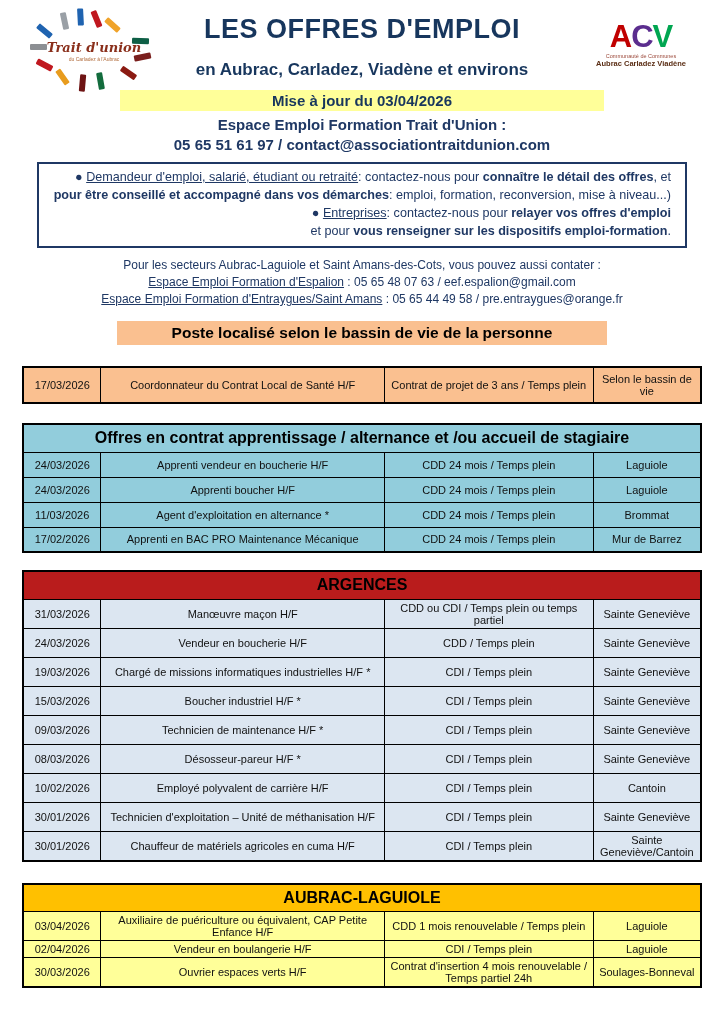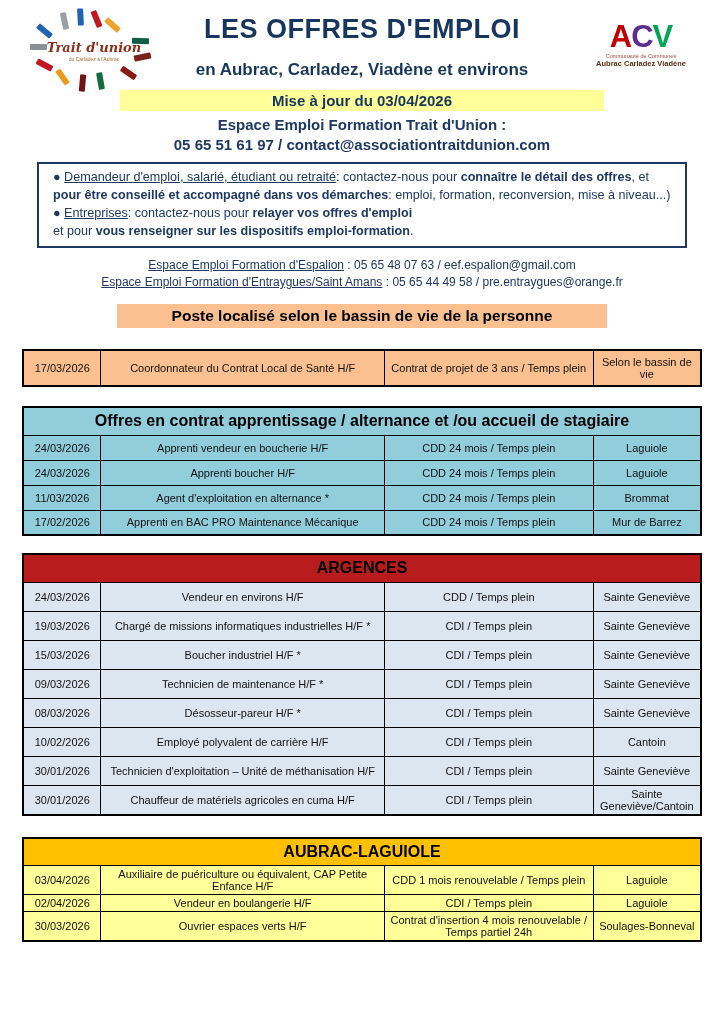--- a/index.html
+++ b/index.html
@@ -41,21 +41,21 @@
   .update-banner {
     width:484px; margin:10px auto 0; background:#FFFF99;
     font-size:15px; font-weight:bold; color:#17365D; padding:2px 0;
   }
   .contact-name { font-size:15px; font-weight:bold; margin-top:5px; }
   .contact-details { font-size:15px; font-weight:bold; margin-top:3px; }
 
   
   .info-box {
     margin:9px 37px 0; border:2px solid #1F3864;
-    padding:4px 14px 6px; text-align:left;
+    padding:4px 14px 6px; text-align:right;
     font-size:12.6px; line-height:18px; color:#1F3864;
   }
   .info-box .u { text-decoration:underline; }
   .info-box b { font-weight:bold; }
 
   
   .secteurs { text-align:center; margin-top:9px; font-size:12px; line-height:17px; }
   .secteurs .u { text-decoration:underline; }
 
   
@@ -138,20 +138,21 @@
     <div>
       <span>●</span>
       <span class="u">Entreprises</span><span>: contactez-nous pour </span><b>relayer vos offres d'emploi</b>
     </div>
     <div>
       <span>et pour </span><b>vous renseigner sur les dispositifs emploi-formation</b><span>.</span>
     </div>
   </div>
 
   <div class="secteurs">
+    <div>Pour les secteurs Aubrac-Laguiole et Saint Amans-des-Cots, vous pouvez aussi contater :</div>
     <div><span class="u">Espace Emploi Formation d'Espalion</span><span> : 05 65 48 07 63 / eef.espalion@gmail.com</span></div>
     <div><span class="u">Espace Emploi Formation d'Entraygues/Saint Amans</span><span> : 05 65 44 49 58 / pre.entraygues@orange.fr</span></div>
   </div>
 
   <div class="banner-poste">Poste localisé selon le bassin de vie de la personne</div>
 
   <table class="jobs t-poste">
     <colgroup>
         <col class="c0">
         <col class="c1">
@@ -219,22 +220,28 @@
         <col class="c2">
         <col class="c3">
       </colgroup>
     <thead>
       <tr>
           <th class="section" colspan="4">ARGENCES</th>
         </tr>
     </thead>
     <tbody>
         <tr>
+          <td class="c0">31/03/2026</td>
+          <td class="c1">Manœuvre maçon H/F</td>
+          <td class="c2">CDD ou CDI / Temps plein ou temps partiel</td>
+          <td class="c3">Sainte Geneviève</td>
+        </tr>
+        <tr>
           <td class="c0">24/03/2026</td>
-          <td class="c1">Vendeur en environs H/F</td>
+          <td class="c1">Vendeur en boucherie H/F</td>
           <td class="c2">CDD / Temps plein</td>
           <td class="c3">Sainte Geneviève</td>
         </tr>
         <tr>
           <td class="c0">19/03/2026</td>
           <td class="c1">Chargé de missions informatiques industrielles H/F *</td>
           <td class="c2">CDI / Temps plein</td>
           <td class="c3">Sainte Geneviève</td>
         </tr>
         <tr>

